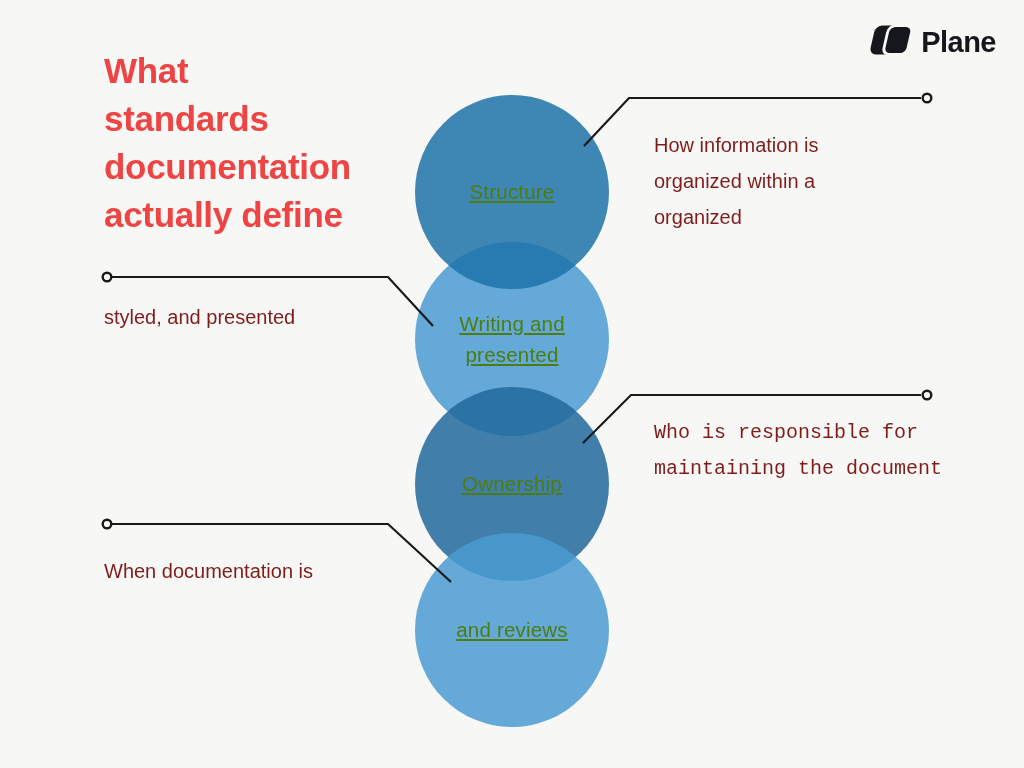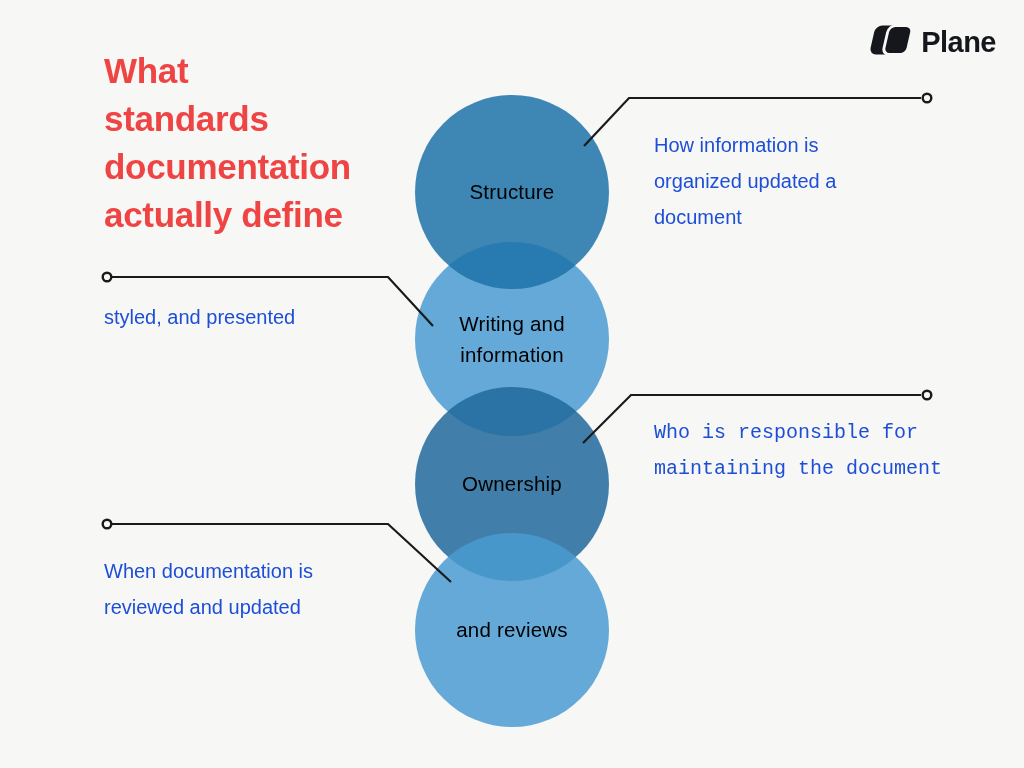--- a/index.html
+++ b/index.html
@@ -11,31 +11,31 @@
   
   .logo{position:absolute;top:22px;right:28px;display:flex;align-items:flex-end;gap:9px;}
   .logo svg{display:block;}
   .brand-name{font-size:29px;font-weight:700;color:#15171c;letter-spacing:-0.5px;}
   
   .title{position:absolute;left:104px;top:47px;font-size:35px;font-weight:700;
          line-height:48px;color:#ef4444;letter-spacing:-0.3px;}
   
   .circle{position:absolute;left:415px;width:194px;height:194px;border-radius:50%;
           display:flex;align-items:center;justify-content:center;text-align:center;
-          color:#000000;font-size:20.5px;line-height:1.52;letter-spacing:0.2px;}
+          color:#4d7c0f;font-size:20.5px;line-height:1.52;letter-spacing:0.2px;text-decoration:underline;}
   .c-writing  {top:242px;background:rgba(74,155,209,0.85);align-items:center;}
   .c-structure{top:95px; background:rgba(29,115,169,0.85);}
   .c-ownership{top:387px;background:rgba(33,106,156,0.85);}
   .c-updates  {top:533px;background:rgba(74,155,209,0.85);}
   
   .connectors{position:absolute;left:0;top:0;pointer-events:none;}
   .connectors polyline{fill:none;stroke:#1a1a1a;stroke-width:2.2;stroke-linejoin:miter;}
   .connectors circle{fill:#f7f7f5;stroke:#1a1a1a;stroke-width:2.4;}
   
-  .ann{position:absolute;font-size:20px;line-height:36px;color:#1d4ed8;}
+  .ann{position:absolute;font-size:20px;line-height:36px;color:#7f1d1d;}
   .ann-structure{left:654px;top:127px;}
   .ann-writing  {left:104px;top:299px;}
   .ann-ownership{left:654px;top:415px;font-family:Liberation Mono, monospace;}
   .ann-updates  {left:104px;top:553px;}
 </style>
 </head>
 <body>
 
 <div class="stage">
 
@@ -54,21 +54,21 @@
   <div class="title">
     <div>What</div>
     <div>standards</div>
     <div>documentation</div>
     <div>actually define</div>
   </div>
 
   <div class="circle c-writing">
     <div>
       <div>Writing and</div>
-      <div>information</div>
+      <div>presented</div>
     </div>
   </div>
 
   <div class="circle c-structure">
     <div>
       <div>Structure</div>
     </div>
   </div>
 
   <div class="circle c-ownership">
@@ -92,31 +92,30 @@
 
     <polyline points="583,443 631,395 921,395"></polyline>
     <circle cx="927" cy="395" r="4.3"></circle>
 
     <polyline points="112,524 388,524 451,582"></polyline>
     <circle cx="107" cy="524" r="4.3"></circle>
   </svg>
 
   <div class="ann ann-structure">
     <div>How information is</div>
-    <div>organized updated a</div>
-    <div>document</div>
+    <div>organized within a</div>
+    <div>organized</div>
   </div>
 
   <div class="ann ann-writing">
     <div>styled, and presented</div>
   </div>
 
   <div class="ann ann-ownership">
     <div>Who is responsible for</div>
     <div>maintaining the document</div>
   </div>
 
   <div class="ann ann-updates">
     <div>When documentation is</div>
-    <div>reviewed and updated</div>
   </div>
 
 </div>
 
 </body></html>

